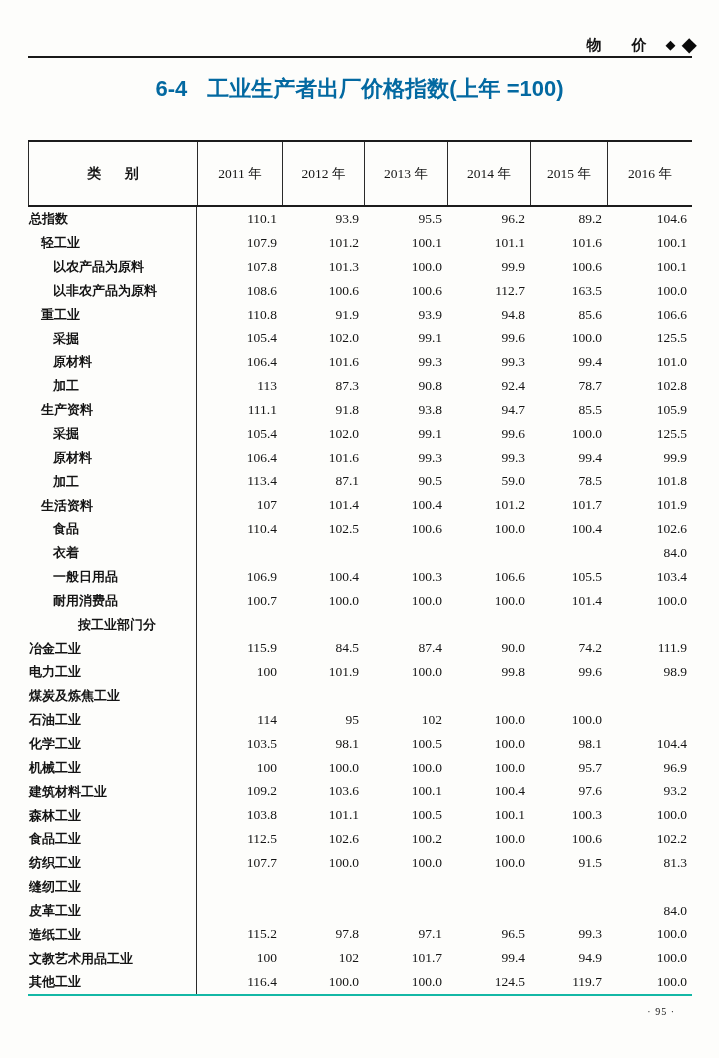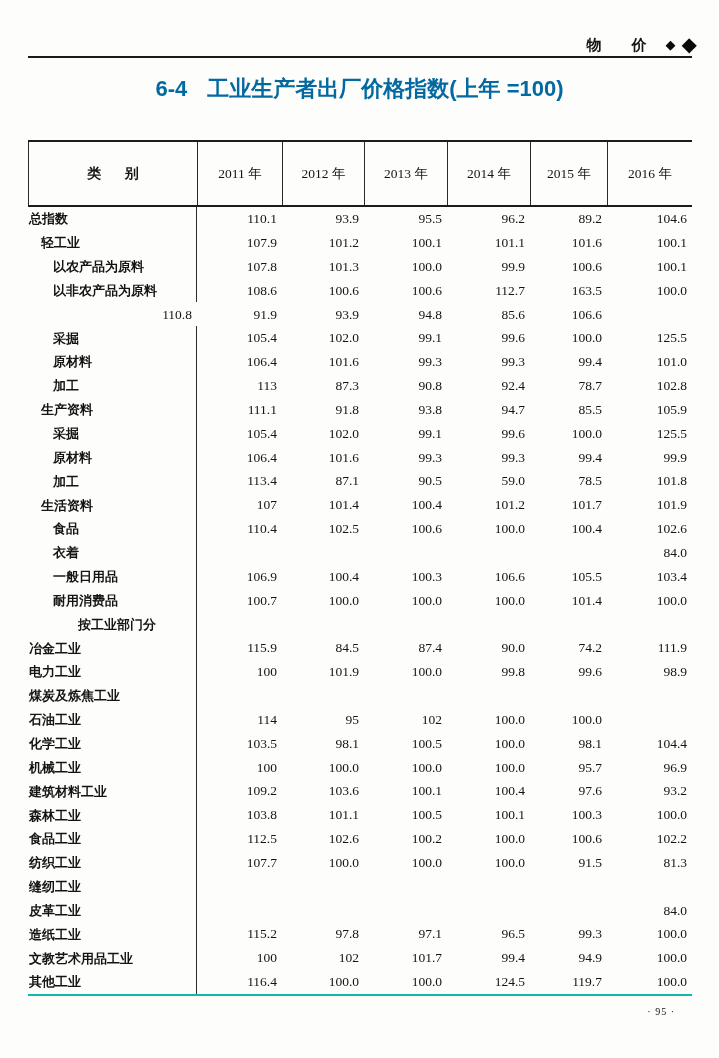--- a/index.html
+++ b/index.html
@@ -154,20 +154,21 @@
         <div class="tr grid-cols">
           <div class="td label indent-2">以非农产品为原料</div>
           <div class="td value">108.6</div>
           <div class="td value">100.6</div>
           <div class="td value">100.6</div>
           <div class="td value">112.7</div>
           <div class="td value">163.5</div>
           <div class="td value">100.0</div>
         </div>
         <div class="tr grid-cols">
+          <div class="td label indent-1">重工业</div>
           <div class="td value">110.8</div>
           <div class="td value">91.9</div>
           <div class="td value">93.9</div>
           <div class="td value">94.8</div>
           <div class="td value">85.6</div>
           <div class="td value">106.6</div>
         </div>
         <div class="tr grid-cols">
           <div class="td label indent-2">采掘</div>
           <div class="td value">105.4</div>

